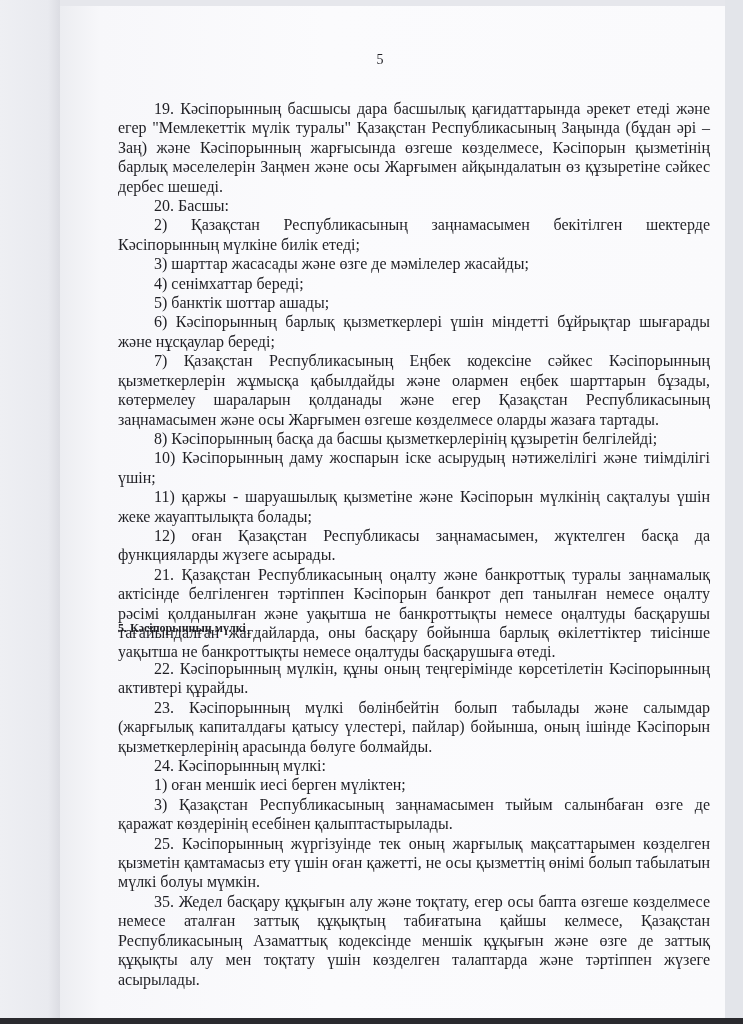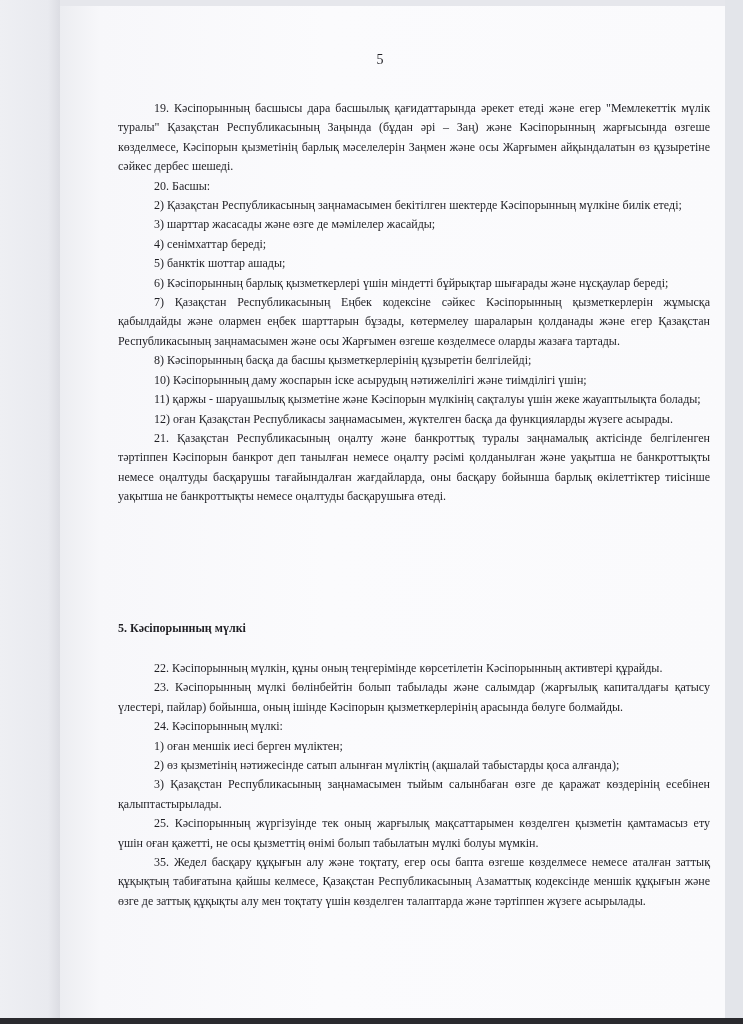--- a/index.html
+++ b/index.html
@@ -23,21 +23,21 @@
     background: linear-gradient(to right, #ecedf1 0%, #f7f7fa 6%, #fbfbfd 40%, #fafafc 100%);
   }
   .bottom-band {
     position: absolute; left: 0; bottom: 0; width: 743px; height: 6px;
     background: #2a2a2e;
   }
   .page-number {
     position: absolute; left: 360px; top: 52px; font-size: 14px; width: 40px; text-align: center;
   }
   p { margin: 0; text-align: justify; text-indent: 36px; }
-  .block { position: absolute; left: 118px; width: 592px; font-size: 12px; line-height: 19.4px; }
+  .block { position: absolute; left: 118px; width: 592px; font-size: 16px; line-height: 19.4px; }
   .heading {
     position: absolute; left: 118px; width: 592px; 
     font-weight: bold; font-size: 12px; top: 621px;
   }
 </style>
 </head>
 <body>
 
 <div class="left-shadow"></div>
 <div class="page"></div>
@@ -61,19 +61,18 @@
   <p>21. Қазақстан Республикасының оңалту және банкроттық туралы заңнамалық актісінде белгіленген тәртіппен Кәсіпорын банкрот деп танылған немесе оңалту рәсімі қолданылған және уақытша не банкроттықты немесе оңалтуды басқарушы тағайындалған жағдайларда, оны басқару бойынша барлық өкілеттіктер тиісінше уақытша не банкроттықты немесе оңалтуды басқарушыға өтеді.</p>
 </div>
 
 <div class="heading">5. Кәсіпорынның мүлкі</div>
 
 <div class="block" id="block2" style="top:659px;">
   <p>22. Кәсіпорынның мүлкін, құны оның теңгерімінде көрсетілетін Кәсіпорынның активтері құрайды.</p>
   <p>23. Кәсіпорынның мүлкі бөлінбейтін болып табылады және салымдар (жарғылық капиталдағы қатысу үлестері, пайлар) бойынша, оның ішінде Кәсіпорын қызметкерлерінің арасында бөлуге болмайды.</p>
   <p>24. Кәсіпорынның мүлкі:</p>
   <p>1) оған меншік иесі берген мүліктен;</p>
-  <p>2) өз қызметінің нәтижесінде сатып алынған мүліктің (ақшалай табыстарды қоса алғанда);</p>
   <p>3) Қазақстан Республикасының заңнамасымен тыйым салынбаған өзге де қаражат көздерінің есебінен қалыптастырылады.</p>
   <p>25. Кәсіпорынның жүргізуінде тек оның жарғылық мақсаттарымен көзделген қызметін қамтамасыз ету үшін оған қажетті, не осы қызметтің өнімі болып табылатын мүлкі болуы мүмкін.</p>
   <p>35. Жедел басқару құқығын алу және тоқтату, егер осы бапта өзгеше көзделмесе немесе аталған заттық құқықтың табиғатына қайшы келмесе, Қазақстан Республикасының Азаматтық кодексінде меншік құқығын және өзге де заттық құқықты алу мен тоқтату үшін көзделген талаптарда және тәртіппен жүзеге асырылады.</p>
 </div>
 
 <div class="bottom-band"></div>
 
 </body></html>

